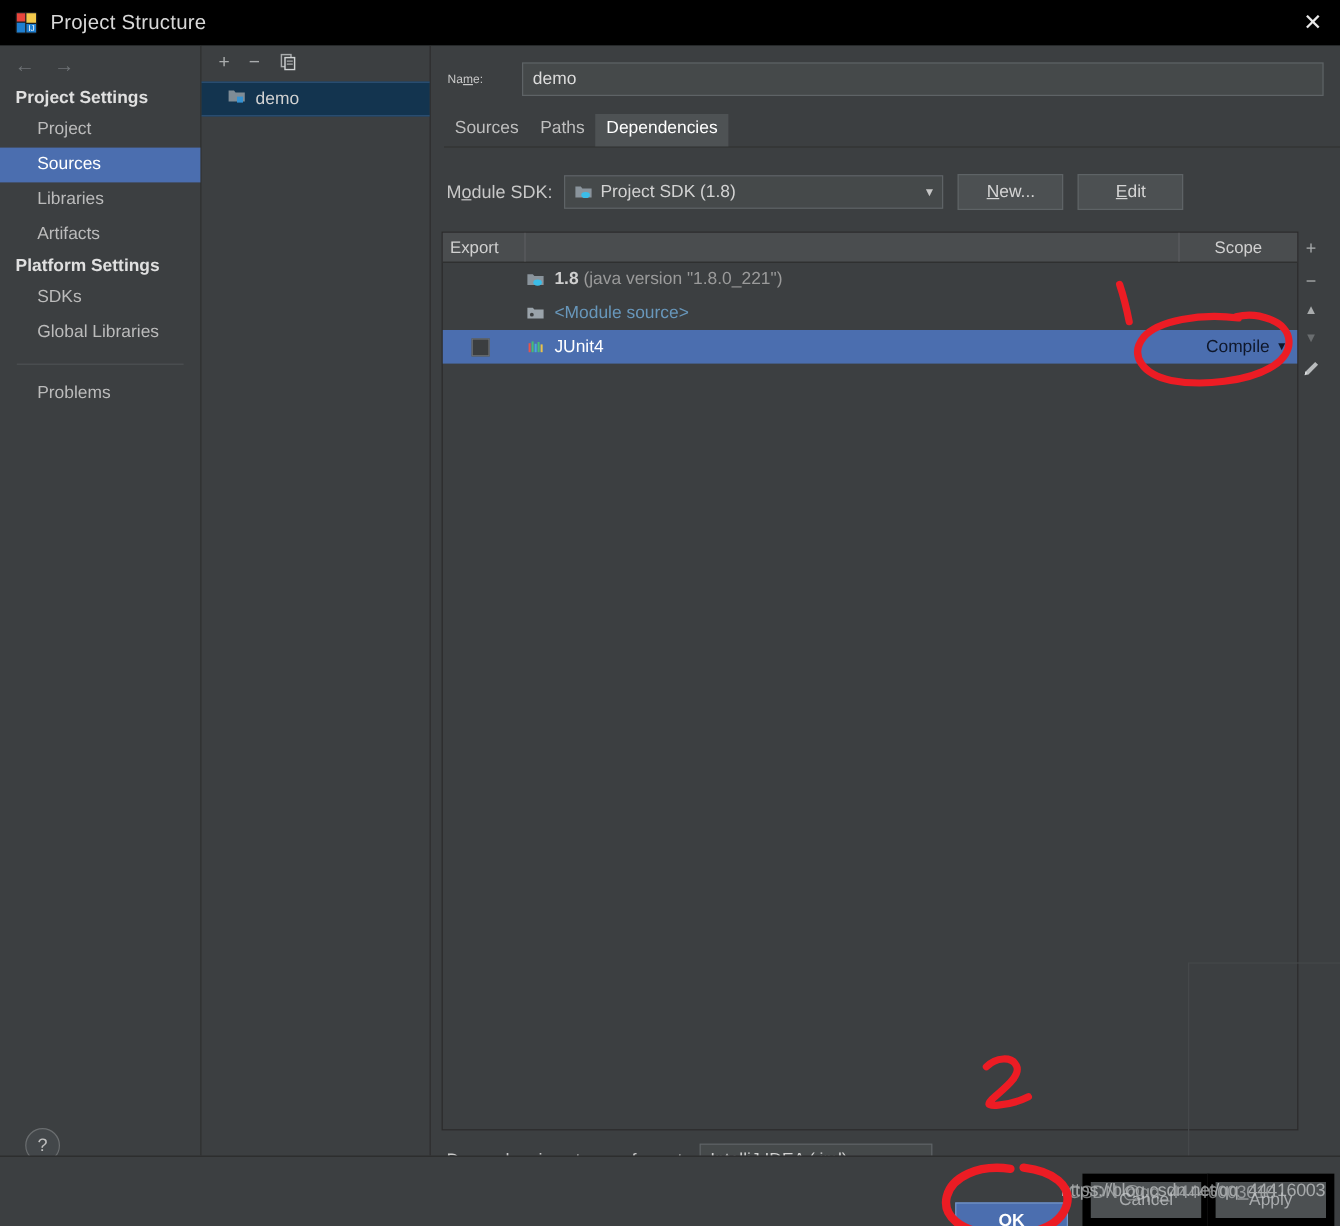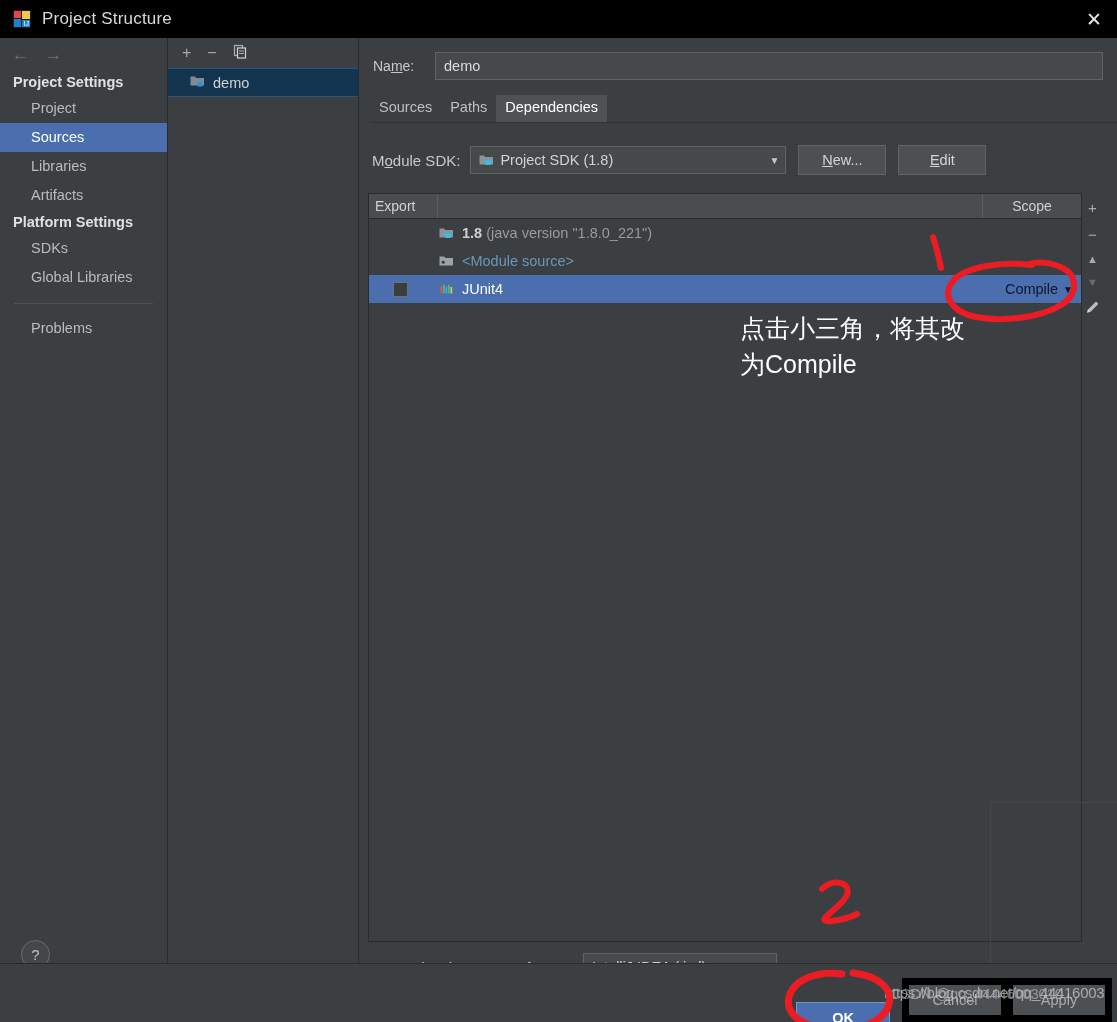--- a/index.html
+++ b/index.html
@@ -114,21 +114,21 @@
   
   .main {
     position: absolute; left: 359px; top: 38px;
     width: 758px; height: 925px;
     background: #3c3f41;
   }
   .name-row {
     display: flex; align-items: center;
     padding: 14px 14px 0 14px;
   }
-  .name-label { color: #c8c8c8; font-size: 14px; width: 62px; }
+  .name-label { color: #c8c8c8; font-size: 10px; width: 62px; }
   .name-label u { text-decoration: underline; }
   .name-input {
     flex: 1; height: 26px;
     background: #45494a;
     border: 1px solid #5e6366;
     color: #dcdcdc; font-size: 14.5px;
     padding: 0 8px;
     font-family: "Liberation Sans", sans-serif;
     outline: none;
   }
@@ -478,24 +478,20 @@
     <div class="btn-ok" id="ok-btn">OK</div>
     <div class="btn-plain" id="cancel-btn">Cancel</div>
     <div class="btn-plain" id="apply-btn">Apply</div>
   </div>
 
   <div class="watermark">
     <span>https://blog.csdn.net/qq_44416003</span>
     <span class="w2">CSDN @qq_44446003010</span>
   </div>
 
-  <div class="cn-note">
-    <div>点击小三角，将其改</div>
-    <div>为Compile</div>
-  </div>
 
   <svg class="ink" viewBox="0 0 1117 1022">
 
     <path d="M933 237 C937 249 939 258 941 268" stroke="#ec1c24" stroke-width="6" fill="none" stroke-linecap="round"></path>
 
     <path d="M1032 265 C1000 261 965 267 953 281 C941 296 952 312 976 317
              C1002 322 1040 318 1061 305 C1080 293 1078 273 1058 266
              C1048 262 1038 262 1030 264" stroke="#ec1c24" stroke-width="6" fill="none" stroke-linecap="round"></path>
 
     <path d="M822 889 C830 881 843 880 847 888 C851 896 838 906 829 914

